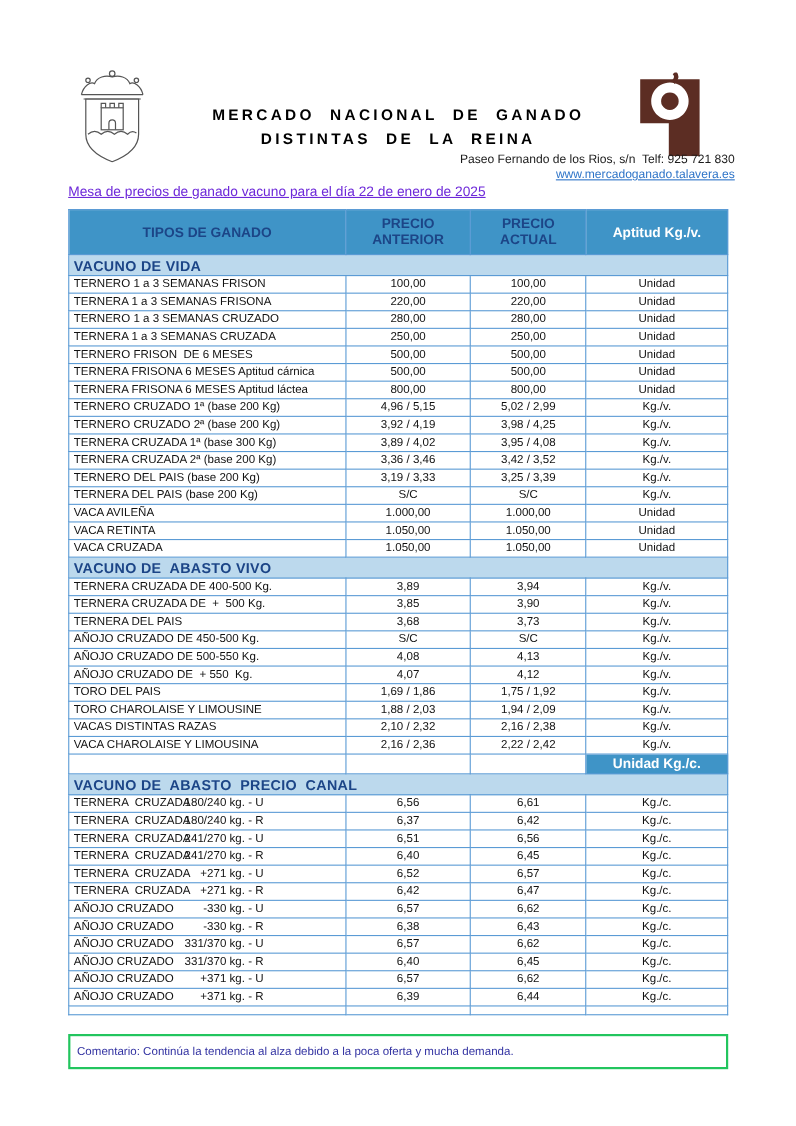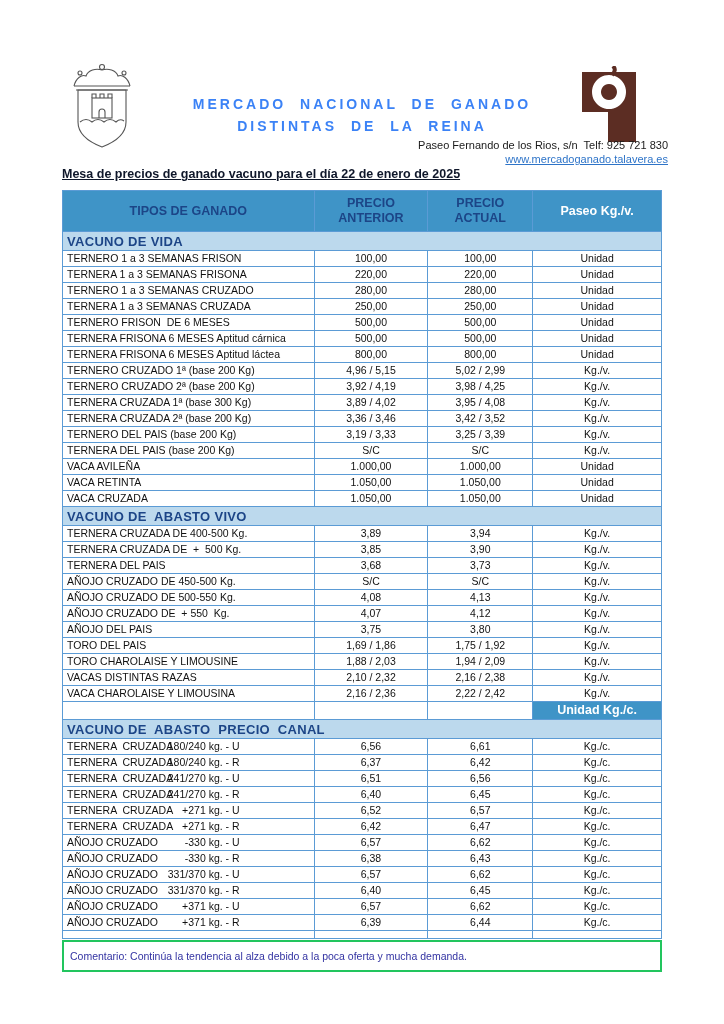--- a/index.html
+++ b/index.html
@@ -1,27 +1,27 @@
 <!DOCTYPE html>
 <html><head>
 <meta charset="utf-8">
 <style>
   html,body { margin:0; padding:0; }
   body { width:724px; height:1024px; background:#fff; font-family:"Liberation Sans", sans-serif; }
   .page { position:relative; width:724px; height:1024px; background:#ffffff; overflow:hidden; }
 
   
   .coat { position:absolute; left:58px; top:60px; }
-  .org  { position:absolute; left:162px; top:96px; width:400px; text-align:center; color:#3b82f6; }
+  .org  { position:absolute; left:162px; top:96px; width:400px; text-align:center; color:#000000; }
   .org-line1 { font-size:14px; font-weight:bold; letter-spacing:3px; word-spacing:7px; white-space:pre; }
   .org-line2 { font-size:14px; font-weight:bold; letter-spacing:3px; word-spacing:7px; white-space:pre; margin-top:6px; }
   .brand { position:absolute; left:580px; top:66px; }
   .address { position:absolute; top:139px; right:56px; font-size:11px; color:#1a1a1a; white-space:pre; }
   .website { position:absolute; top:153px; right:56px; font-size:11px; color:#2E74C8; text-decoration:underline; cursor:pointer; }
-  .doc-title { position:absolute; top:167px; left:62px; font-size:12.5px; font-weight:bold; color:#0f172a; text-decoration:underline; }
+  .doc-title { position:absolute; top:167px; left:62px; font-size:12.5px; font-weight:normal; color:#6d28d9; text-decoration:underline; }
 
   
   table.price-table { position:absolute; top:190px; left:62px; width:600px; border-collapse:collapse; table-layout:fixed; }
   table.price-table, table.price-table td, table.price-table th { border:1px solid #5B9BD5; }
   thead th { background:#3F94C7; color:#1C4587; font-size:12.5px; font-weight:bold; height:40px;
              line-height:1.2; border:1px solid #3F94C7; border-bottom:1px solid #5B9BD5; padding:0 2px; }
   thead th + th { border-left:2px solid #6FB0D8; }
   th.col-unit { color:#ffffff; }
   tr.section-row td { background:#BCD9ED; color:#1C4587; font-weight:bold; font-size:13px; height:18px;
                       padding:0 0 0 4px; white-space:pre; letter-spacing:0.3px; }
@@ -88,21 +88,21 @@
       <col style="width:42%">
         <col style="width:19%">
         <col style="width:17.5%">
         <col style="width:21.5%">
     </colgroup>
     <thead>
       <tr>
         <th class="col-tipos">TIPOS DE GANADO</th>
         <th class="col-num">PRECIO ANTERIOR</th>
         <th class="col-num">PRECIO ACTUAL</th>
-        <th class="col-unit">Paseo Kg./v.</th>
+        <th class="col-unit">Aptitud Kg./v.</th>
       </tr>
     </thead>
     <tbody>
         <tr class="section-row">
           <td colspan="4">VACUNO DE VIDA</td>
         </tr>
         <tr class="data-row">
           <td class="name-cell">TERNERO 1 a 3 SEMANAS FRISON</td>
           <td class="num">100,00</td>
           <td class="num">100,00</td>
@@ -231,26 +231,20 @@
           <td class="num">4,13</td>
           <td class="num">Kg./v.</td>
         </tr>
         <tr class="data-row">
           <td class="name-cell">AÑOJO CRUZADO DE  + 550  Kg.</td>
           <td class="num">4,07</td>
           <td class="num">4,12</td>
           <td class="num">Kg./v.</td>
         </tr>
         <tr class="data-row">
-          <td class="name-cell">AÑOJO DEL PAIS</td>
-          <td class="num">3,75</td>
-          <td class="num">3,80</td>
-          <td class="num">Kg./v.</td>
-        </tr>
-        <tr class="data-row">
           <td class="name-cell">TORO DEL PAIS</td>
           <td class="num">1,69 / 1,86</td>
           <td class="num">1,75 / 1,92</td>
           <td class="num">Kg./v.</td>
         </tr>
         <tr class="data-row">
           <td class="name-cell">TORO CHAROLAISE Y LIMOUSINE</td>
           <td class="num">1,88 / 2,03</td>
           <td class="num">1,94 / 2,09</td>
           <td class="num">Kg./v.</td>

